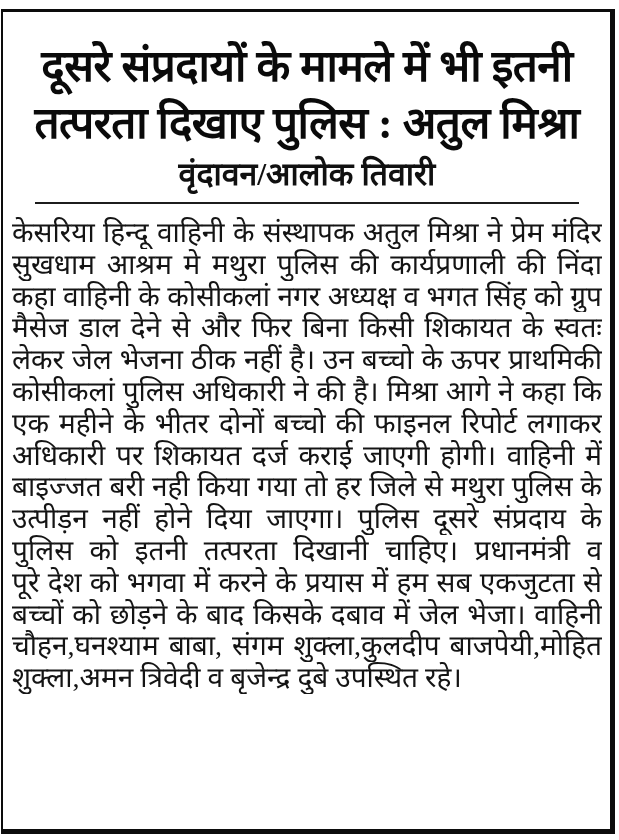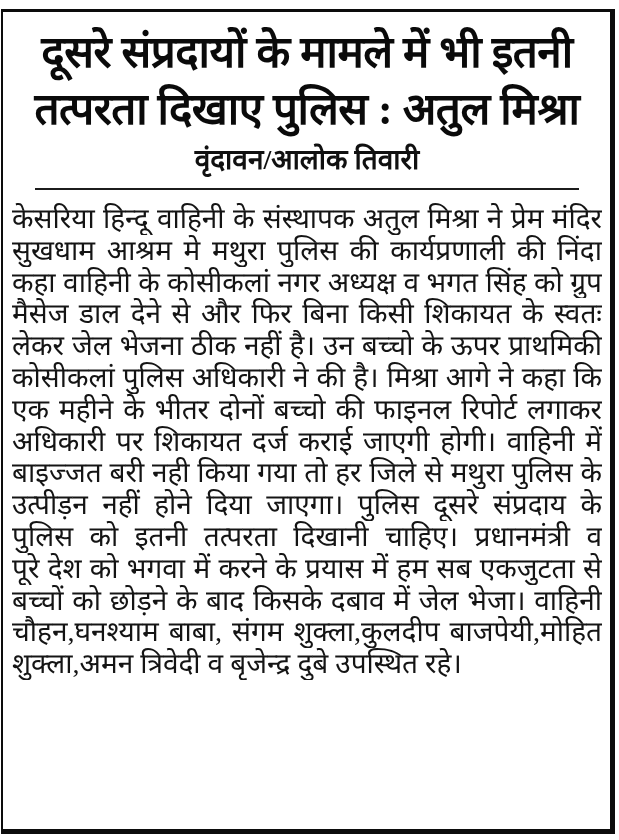--- a/index.html
+++ b/index.html
@@ -19,34 +19,34 @@
     position: absolute;
     top: 9px; left: 1px; right: 4px; bottom: 6px;
     border-style: solid;
     border-color: #0c0c0c;
     border-width: 3px 5px 5px 2px;
     box-sizing: border-box;
     padding: 12px 8px 0 9px;
   }
 
   .headline {
-    margin: 0 0 0 0;
+    margin: 14px 0 0 0;
     text-align: center;
     font-weight: 700;
     font-size: 44px;
     line-height: 57px;
     letter-spacing: -0.5px;
     color: #0a0a0a;
   }
 
   .byline {
     margin-top: 7px;
     text-align: center;
     font-weight: 700;
-    font-size: 28px;
+    font-size: 32px;
     line-height: 30px;
     color: #101010;
   }
 
   .byline-rule {
     height: 2px;
     background: #1c1c1c;
     margin: 13px 23px 0 23px;
   }
 

